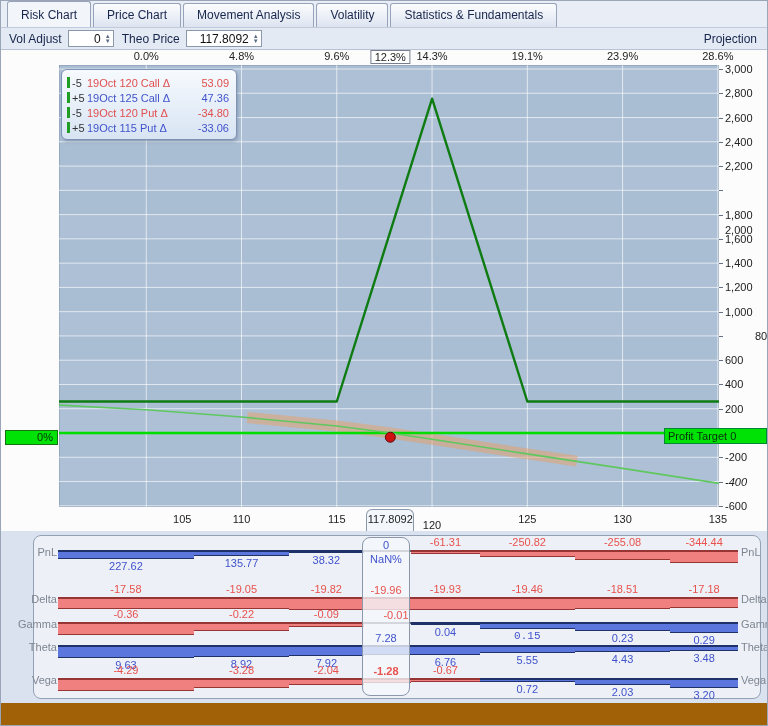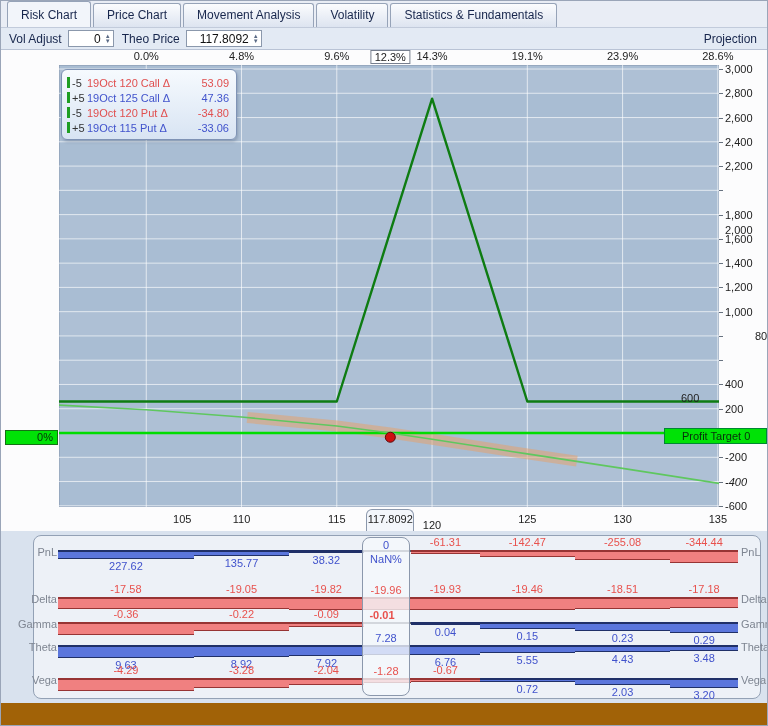--- a/index.html
+++ b/index.html
@@ -39,21 +39,21 @@
             border-radius:6px 6px 0 0; text-align:center; font-size:11px; color:#222; padding-top:3px; }
   .legend { position:absolute; left:60px; top:19px; width:176px; background:linear-gradient(#f6fafe,#d8e4f3);
             border:1px solid #7f93b5; border-radius:6px; padding:5px 7px 4px 5px; box-shadow:1px 2px 3px rgba(40,60,90,.25); }
   .legrow { display:flex; align-items:center; font-size:11px; height:15px; white-space:nowrap; }
   .legbar { width:3px; height:11px; background:#1f9e23; margin-right:2px; flex:none; }
   .legqty { color:#333; width:15px; flex:none; }
   .legval { margin-left:auto; }
   .zeroLeft { position:absolute; left:4px; top:380px; width:53px; height:15px; background:#00e206;
               border:1px solid #167016; color:#06300a; font-size:11px; text-align:right; padding:0 4px; line-height:13px; }
   .profitTarget { position:absolute; left:663px; top:378px; width:103px; height:16px; background:#00e206;
-                  border:1px solid #083; color:#07300b; font-size:11px; text-align:left; padding:1px 0 0 17px; white-space:nowrap; }
+                  border:1px solid #083; color:#07300b; font-size:11px; text-align:left; padding:1px 0 0 3px; white-space:nowrap; }
   .dateBox { position:absolute; left:60px; top:419px; background:rgba(228,237,247,.9); border:1px solid #8fa3bf;
              border-radius:8px; padding:4px 10px; font-size:11px; line-height:15px; }
 
   
   .table-region { position:absolute; left:0; top:530px; width:768px; height:172px; background:#d9e2ee; }
   .panel { position:absolute; left:32px; top:4px; width:728px; height:164px; background:#edf1f7;
            border:1px solid #93a1b5; border-radius:8px; }
   .rowlab { position:absolute; font-size:11px; color:#7e8591; }
   .cellval { position:absolute; font-size:11px; text-align:center; white-space:nowrap; }
   .bar { position:absolute; }
@@ -176,21 +176,21 @@
         <div class="axlab" style="left: 724px; top: 182.867px;">1,600</div>
         <div style="position: absolute; left: 718px; width: 4px; height: 1px; background: rgb(102, 113, 127); top: 188.867px;"></div>
         <div class="axlab" style="left: 724px; top: 207.133px;">1,400</div>
         <div style="position: absolute; left: 718px; width: 4px; height: 1px; background: rgb(102, 113, 127); top: 213.133px;"></div>
         <div class="axlab" style="left: 724px; top: 231.4px;">1,200</div>
         <div style="position: absolute; left: 718px; width: 4px; height: 1px; background: rgb(102, 113, 127); top: 237.4px;"></div>
         <div class="axlab" style="left: 724px; top: 255.667px;">1,000</div>
         <div style="position: absolute; left: 718px; width: 4px; height: 1px; background: rgb(102, 113, 127); top: 261.667px;"></div>
         <div class="axlab" style="left: 724px; top: 279.933px; margin-left: 30px;">800</div>
         <div style="position: absolute; left: 718px; width: 4px; height: 1px; background: rgb(102, 113, 127); top: 285.933px;"></div>
-        <div class="axlab" style="left: 680px; top: 304.2px; margin-top: 38px;">600</div>
+        <div class="axlab" style="left: 724px; top: 304.2px;">600</div>
         <div style="position: absolute; left: 718px; width: 4px; height: 1px; background: rgb(102, 113, 127); top: 310.2px;"></div>
         <div class="axlab" style="left: 724px; top: 328.467px;">400</div>
         <div style="position: absolute; left: 718px; width: 4px; height: 1px; background: rgb(102, 113, 127); top: 334.467px;"></div>
         <div class="axlab" style="left: 724px; top: 352.733px;">200</div>
         <div style="position: absolute; left: 718px; width: 4px; height: 1px; background: rgb(102, 113, 127); top: 358.733px;"></div>
         <div class="axlab" style="left: 724px; top: 401.267px;">-200</div>
         <div style="position: absolute; left: 718px; width: 4px; height: 1px; background: rgb(102, 113, 127); top: 407.267px;"></div>
         <div class="axlab" style="left: 724px; top: 425.533px; font-style: italic;">-400</div>
         <div style="position: absolute; left: 718px; width: 4px; height: 1px; background: rgb(102, 113, 127); top: 431.533px;"></div>
         <div class="axlab" style="left: 724px; top: 449.8px;">-600</div>
@@ -249,21 +249,21 @@
         <div class="cellval" style="left: 192.896px; width: 95.2656px; color: rgb(64, 82, 204); top: 26.3359px;">135.77</div>
         <div class="baseline" style="left: 288.162px; top: 19px; width: 74.3948px; background: rgb(32, 48, 104);"></div>
         <div class="bar" style="left: 288.162px; top: 21px; width: 74.3948px; height: 1.4px; background: rgb(91, 118, 220); border-bottom: 1px solid rgb(32, 48, 104);"></div>
         <div class="cellval" style="left: 288.162px; width: 74.3948px; color: rgb(64, 82, 204); top: 23.4px;">38.32</div>
         <div class="baseline" style="left: 362.556px; top: 19px; width: 47.6328px; background: rgb(90, 97, 110);"></div>
         <div class="baseline" style="left: 410.189px; top: 19px; width: 68.5036px; background: rgb(151, 52, 52);"></div>
         <div class="bar" style="left: 410.189px; top: 21px; width: 68.5036px; height: 1.95799px; background: rgb(240, 128, 128); border-bottom: 1px solid rgb(151, 52, 52);"></div>
         <div class="cellval" style="left: 410.189px; width: 68.5036px; color: rgb(232, 81, 77); top: 5px;">-61.31</div>
         <div class="baseline" style="left: 478.693px; top: 19px; width: 95.2656px; background: rgb(151, 52, 52);"></div>
         <div class="bar" style="left: 478.693px; top: 21px; width: 95.2656px; height: 5.1091px; background: rgb(240, 128, 128); border-bottom: 1px solid rgb(151, 52, 52);"></div>
-        <div class="cellval" style="left: 478.693px; width: 95.2656px; color: rgb(232, 81, 77); top: 5px;">-142.47</div>
+        <div class="cellval" style="left: 478.693px; width: 95.2656px; color: rgb(232, 81, 77); top: 5px;">-250.82</div>
         <div class="baseline" style="left: 573.958px; top: 19px; width: 95.2656px; background: rgb(151, 52, 52);"></div>
         <div class="bar" style="left: 573.958px; top: 21px; width: 95.2656px; height: 8.14621px; background: rgb(240, 128, 128); border-bottom: 1px solid rgb(151, 52, 52);"></div>
         <div class="cellval" style="left: 573.958px; width: 95.2656px; color: rgb(232, 81, 77); top: 5px;">-255.08</div>
         <div class="baseline" style="left: 669.224px; top: 19px; width: 67.776px; background: rgb(151, 52, 52);"></div>
         <div class="bar" style="left: 669.224px; top: 21px; width: 67.776px; height: 11px; background: rgb(240, 128, 128); border-bottom: 1px solid rgb(151, 52, 52);"></div>
         <div class="cellval" style="left: 669.224px; width: 67.776px; color: rgb(232, 81, 77); top: 5px;">-344.44</div>
         <div class="rowlab" style="top: 62px; width: 50px; left: 6px; text-align: right;">Delta</div>
         <div class="rowlab" style="top: 62px; width: 26px; left: 740px; text-align: left;">Delta</div>
         <div class="baseline" style="left: 57px; top: 66px; width: 135.896px; background: rgb(151, 52, 52);"></div>
         <div class="bar" style="left: 57px; top: 68px; width: 135.896px; height: 9.68838px; background: rgb(240, 128, 128); border-bottom: 1px solid rgb(151, 52, 52);"></div>
@@ -298,21 +298,21 @@
         <div class="cellval" style="left: 192.896px; width: 95.2656px; color: rgb(232, 81, 77); top: 77px;">-0.22</div>
         <div class="baseline" style="left: 288.162px; top: 91px; width: 74.3948px; background: rgb(151, 52, 52);"></div>
         <div class="bar" style="left: 288.162px; top: 93px; width: 74.3948px; height: 2.75px; background: rgb(240, 128, 128); border-bottom: 1px solid rgb(151, 52, 52);"></div>
         <div class="cellval" style="left: 288.162px; width: 74.3948px; color: rgb(232, 81, 77); top: 77px;">-0.09</div>
         <div class="baseline" style="left: 362.556px; top: 91px; width: 47.6328px; background: rgb(90, 97, 110);"></div>
         <div class="baseline" style="left: 410.189px; top: 91px; width: 68.5036px; background: rgb(32, 48, 104);"></div>
         <div class="bar" style="left: 410.189px; top: 93px; width: 68.5036px; height: 1.4px; background: rgb(91, 118, 220); border-bottom: 1px solid rgb(32, 48, 104);"></div>
         <div class="cellval" style="left: 410.189px; width: 68.5036px; color: rgb(64, 82, 204); top: 95.4px;">0.04</div>
         <div class="baseline" style="left: 478.693px; top: 91px; width: 95.2656px; background: rgb(32, 48, 104);"></div>
         <div class="bar" style="left: 478.693px; top: 93px; width: 95.2656px; height: 4.58333px; background: rgb(91, 118, 220); border-bottom: 1px solid rgb(32, 48, 104);"></div>
-        <div class="cellval" style="left: 478.693px; width: 95.2656px; color: rgb(64, 82, 204); top: 98.5833px;">0.15</div>
+        <div class="cellval" style="left: 478.693px; width: 95.2656px; color: rgb(64, 82, 204); top: 98.5833px; font-family: Liberation Mono, monospace;">0.15</div>
         <div class="baseline" style="left: 573.958px; top: 91px; width: 95.2656px; background: rgb(32, 48, 104);"></div>
         <div class="bar" style="left: 573.958px; top: 93px; width: 95.2656px; height: 7.02778px; background: rgb(91, 118, 220); border-bottom: 1px solid rgb(32, 48, 104);"></div>
         <div class="cellval" style="left: 573.958px; width: 95.2656px; color: rgb(64, 82, 204); top: 101.028px;">0.23</div>
         <div class="baseline" style="left: 669.224px; top: 91px; width: 67.776px; background: rgb(32, 48, 104);"></div>
         <div class="bar" style="left: 669.224px; top: 93px; width: 67.776px; height: 8.86111px; background: rgb(91, 118, 220); border-bottom: 1px solid rgb(32, 48, 104);"></div>
         <div class="cellval" style="left: 669.224px; width: 67.776px; color: rgb(64, 82, 204); top: 102.861px;">0.29</div>
         <div class="rowlab" style="top: 110px; width: 50px; left: 6px; text-align: right;">Theta</div>
         <div class="rowlab" style="top: 110px; width: 26px; left: 740px; text-align: left;">Theta</div>
         <div class="baseline" style="left: 57px; top: 114px; width: 135.896px; background: rgb(32, 48, 104);"></div>
         <div class="bar" style="left: 57px; top: 116px; width: 135.896px; height: 11px; background: rgb(91, 118, 220); border-bottom: 1px solid rgb(32, 48, 104);"></div>
@@ -363,20 +363,20 @@
         <div class="bar" style="left: 669.224px; top: 149px; width: 67.776px; height: 8.20513px; background: rgb(91, 118, 220); border-bottom: 1px solid rgb(32, 48, 104);"></div>
         <div class="cellval" style="left: 669.224px; width: 67.776px; color: rgb(64, 82, 204); top: 158.205px;">3.20</div>
       </div>
     <div class="centerCol"></div>
     <div id="centerVals" style="position:absolute;left:0;top:0;width:768px;height:172px;pointer-events:none;">
         <div class="cellval" style="left: 361px; width: 48px; font-weight: normal; color: rgb(64, 82, 204); top: 7px; line-height: 14px;">
           <div>0</div>
           <div>NaN%</div>
         </div>
         <div class="cellval" style="left: 361px; width: 48px; font-weight: normal; color: rgb(232, 81, 77); top: 53px;">-19.96</div>
-        <div class="cellval" style="left: 347px; width: 68px; font-weight: bold; color: rgb(232, 81, 77); top: 78px;">-0.01</div>
+        <div class="cellval" style="left: 361px; width: 68px; font-weight: normal; color: rgb(232, 81, 77); top: 78px;">-0.01</div>
         <div class="cellval" style="left: 361px; width: 48px; font-weight: normal; color: rgb(64, 82, 204); top: 101px;">7.28</div>
-        <div class="cellval" style="left: 361px; width: 48px; font-weight: normal; color: rgb(232, 81, 77); top: 134px;">-1.28</div>
+        <div class="cellval" style="left: 361px; width: 48px; font-weight: bold; color: rgb(232, 81, 77); top: 134px;">-1.28</div>
       </div>
   </div>
 
 
 </div>
 
 </body></html>

